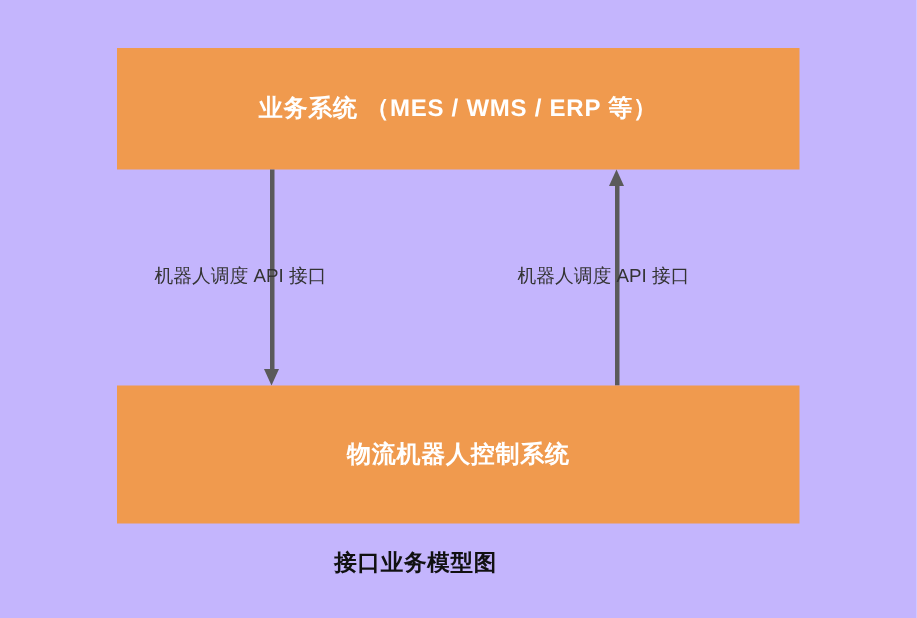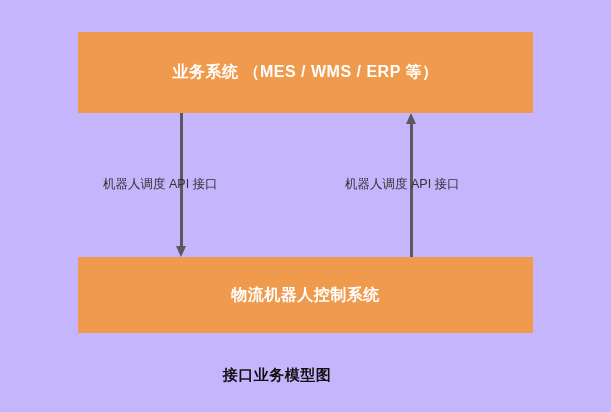--- a/index.html
+++ b/index.html
@@ -30,21 +30,21 @@
     align-items: center;
     justify-content: center;
     box-sizing: border-box;
   }
   #box-business {
     top: 32px;
     height: 81px;
   }
   #box-control {
     top: 257px;
-    height: 76px;
+    height: 92px;
   }
   .node-label {
     color: #ffffff;
     font-size: 16px;
     font-weight: bold;
     letter-spacing: 0.5px;
     white-space: nowrap;
     text-align: center;
   }
 

